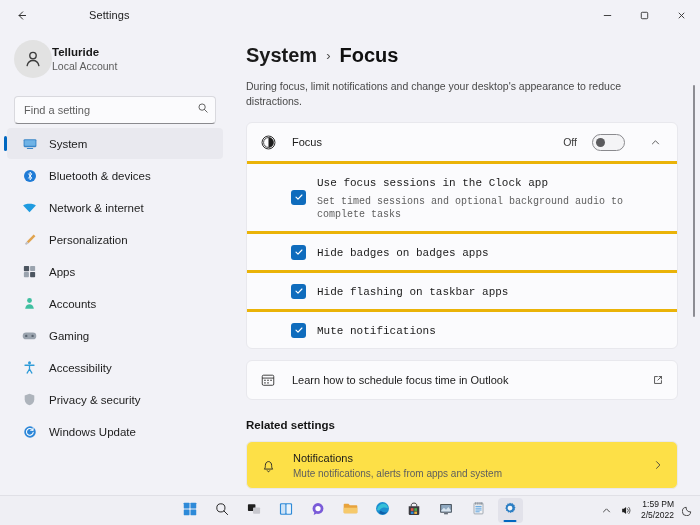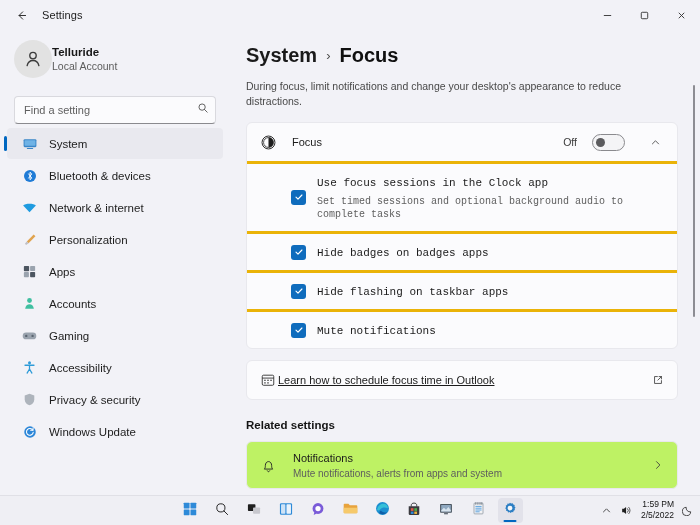--- a/index.html
+++ b/index.html
@@ -15,20 +15,21 @@
     width: 700px; height: 525px;
     background: #F2F2F7;
   }
 
   
   .titlebar {
     position: absolute; top: 0; left: 0;
     width: 700px; height: 30px;
     display: flex; align-items: center;
     background: #F2F2F7;
+    gap: 47px;
   }
   .back-btn {
     width: 30px; height: 22px; margin-left: 6px;
     display: flex; align-items: center; justify-content: center;
     border-radius: 4px; color: #2b2b2b;
   }
   .back-btn svg { display: block; }
   .title-text {
     font-size: 11px; color: #1b1b1b; margin-left: 6px;
     letter-spacing: .1px;
@@ -177,29 +178,29 @@
   .linkcard {
     background: #FBFBFD;
     border: 1px solid #E8E8ED;
     border-radius: 6px;
     margin-top: 11px;
     height: 40px;
     display: flex; align-items: center;
     padding: 0 13px;
   }
   .linkcard .lc-ico { width: 18px; flex: none; display: flex; align-items: center; color:#2b2b2b; }
-  .linkcard .lc-label { font-size: 11px; color: #1b1b1b; flex: 1; text-decoration: underline; }
+  .linkcard .lc-label { font-size: 11px; color: #1b1b1b; margin-left: 14px; flex: 1; }
   .linkcard .lc-end { color: #3a3a3a; display: flex; align-items: center; }
 
   .section-head {
     font-size: 11.5px; font-weight: 700; color: #141414;
     margin-top: 19px;
   }
   .navcard {
-    background: #bef264;
+    background: #fde047;
     border: 1px solid #E8E8ED;
     border-radius: 6px;
     margin-top: 10px;
     height: 48px;
     display: flex; align-items: center;
     padding: 0 13px;
   }
   .navcard .nc-ico { width: 20px; flex: none; display: flex; align-items: center; color: #262626; }
   .nc-texts { margin-left: 13px; flex: 1; line-height: 1.3; }
   .nc-title { font-size: 11px; color: #1b1b1b; }

